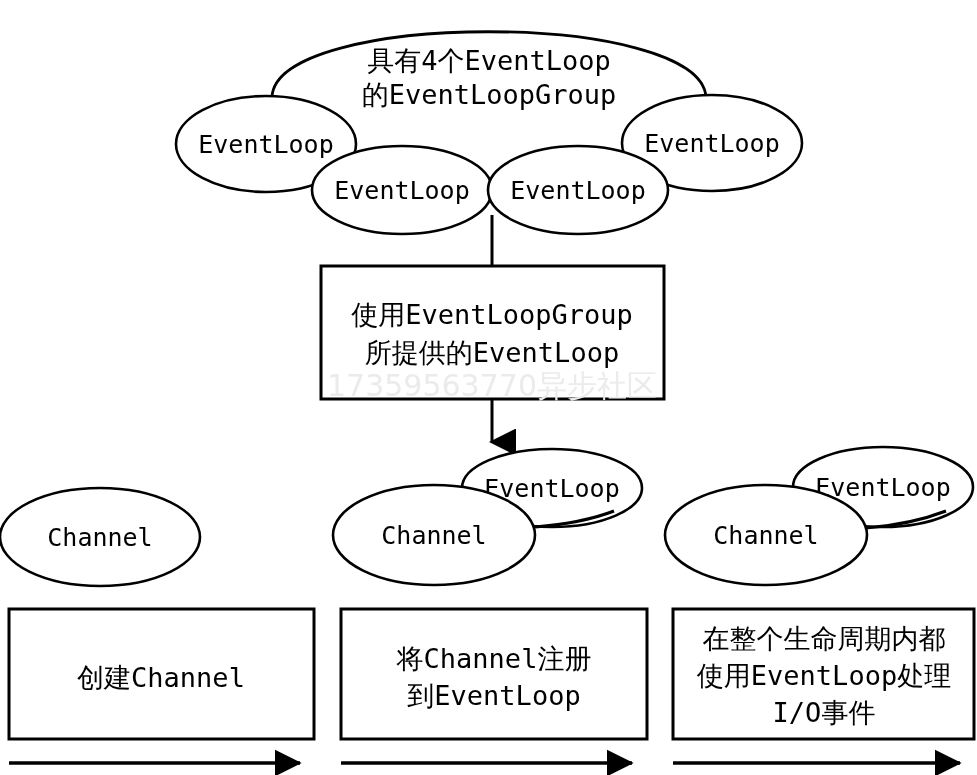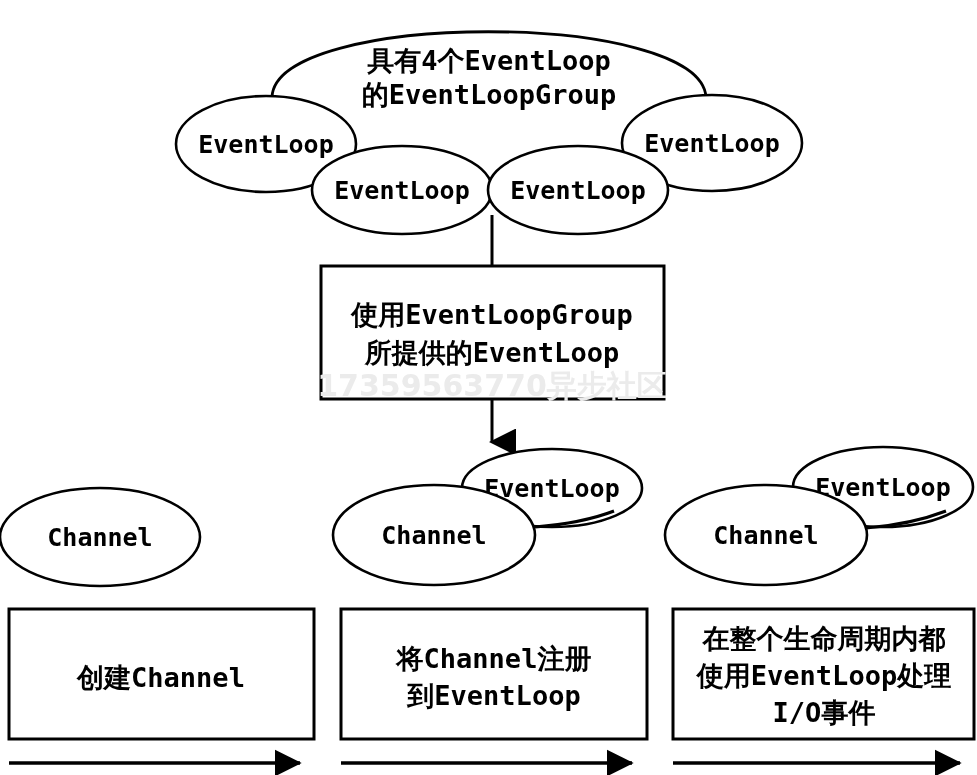--- a/index.html
+++ b/index.html
@@ -11,21 +11,20 @@
     width: 977px;
     height: 775px;
     font-family: "DejaVu Sans Mono", monospace;
     overflow: hidden;
   }
   #diagram-root {
     position: relative;
     width: 977px;
     height: 775px;
     background: #ffffff;
-    font-weight: bold;
   }
   svg#diagram-svg {
     display: block;
     width: 977px;
     height: 775px;
   }
   .shape-outline {
     fill: #ffffff;
     stroke: #000000;
     stroke-width: 2.6;

